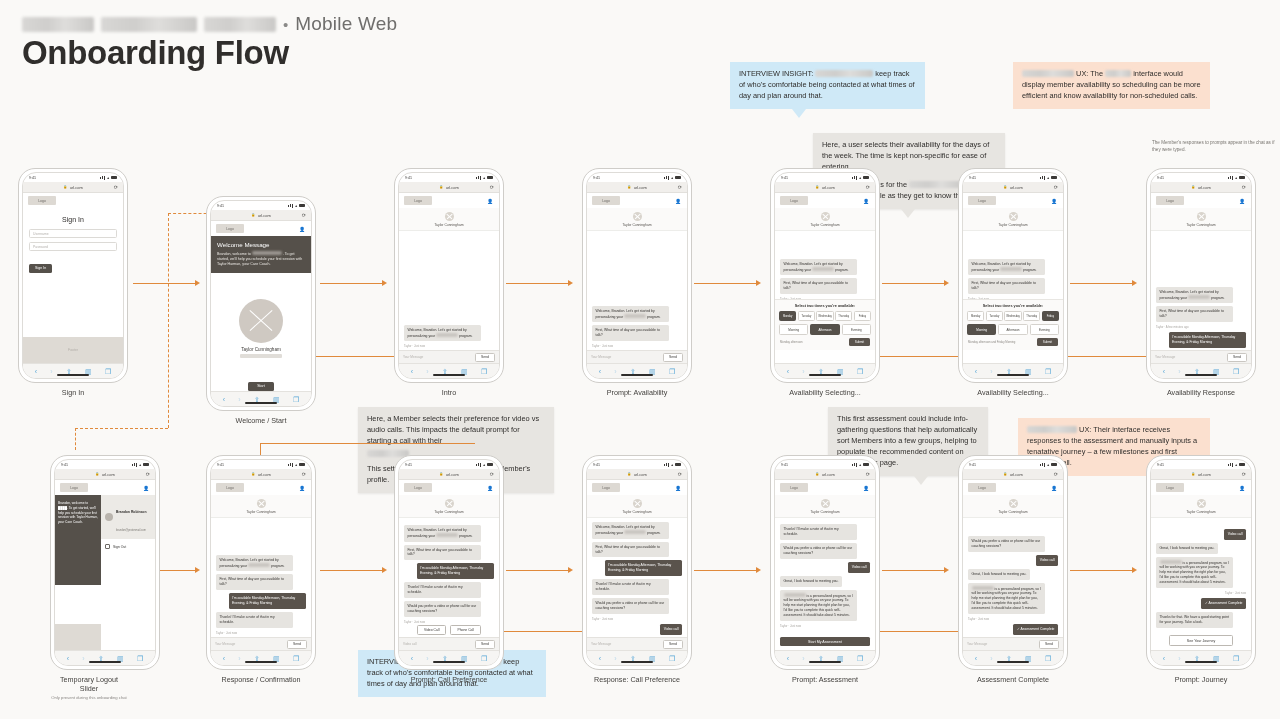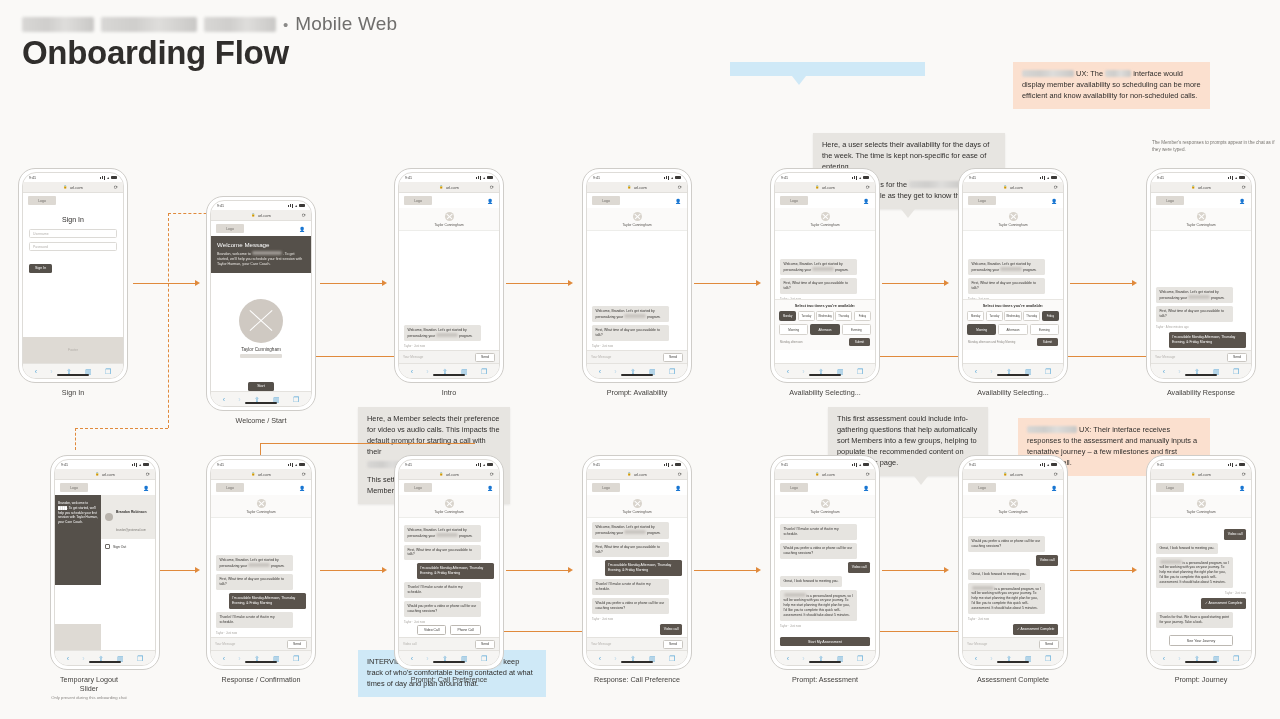--- a/index.html
+++ b/index.html
@@ -36,21 +36,21 @@
   .callout p + p { margin-top: 7px; }
   .tail { position: absolute; width: 0; height: 0; border-left: 7px solid transparent; border-right: 7px solid transparent; }
   .tail.blue-t { border-top: 9px solid #cfe9f7; }
   .tail.gray-t { border-top: 9px solid #e7e5e1; }
 
   .co-insight-1 { left: 730px; top: 62px; width: 195px; }
   .co-insight-1 .tail { left: 62px; bottom: -9px; }
   .co-ux-1 { left: 1013px; top: 62px; width: 197px; }
   .co-gray-1 { left: 813px; top: 133px; width: 192px; }
   .co-gray-1 .tail { left: 88px; bottom: -9px; }
-  .co-gray-2 { left: 358px; top: 407px; width: 152px; }
+  .co-gray-2 { left: 358px; top: 407px; width: 196px; }
   .co-gray-2 .tail { left: 86px; bottom: -9px; }
   .co-gray-3 { left: 828px; top: 407px; width: 160px; }
   .co-gray-3 .tail { left: 86px; bottom: -9px; }
   .co-ux-2 { left: 1018px; top: 418px; width: 192px; }
   .co-insight-2 { left: 358px; top: 650px; width: 188px; }
   .co-insight-2 .tail { left: 86px; top: -9px; border-top: none; border-bottom: 9px solid #cfe9f7; }
 
   .note-plain { position: absolute; left: 1152px; top: 140px; width: 124px; font-size: 4.6px; line-height: 1.5; color: #77746f; }
 
   
@@ -169,20 +169,23 @@
       <span class="redact r1"></span>
       <span class="redact r2"></span>
       <span class="redact r3"></span>
       <span class="dot-sep">•</span>
       <span class="mobile-web">Mobile Web</span>
     </div>
     <div class="title">Onboarding Flow</div>
   </div>
 
   <div class="callout blue co-insight-1">
+    <p><span>INTERVIEW INSIGHT:</span>
+      <span class="redact" style="width:58px"></span>
+      <span>keep track of who's comfortable being contacted at what times of day and plan around that.</span></p>
     <div class="tail blue-t"></div>
   </div>
 
   <div class="callout peach co-ux-1">
     <p><span class="redact" style="width:52px"></span>
       <span>UX: The</span>
       <span class="redact" style="width:26px"></span>
       <span>interface would display member availability so scheduling can be more efficient and know availability for non-scheduled calls.</span></p>
   </div>
 

